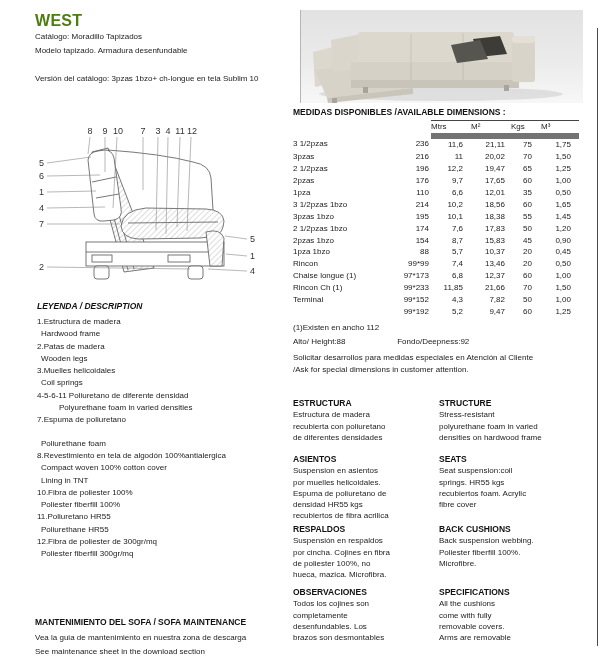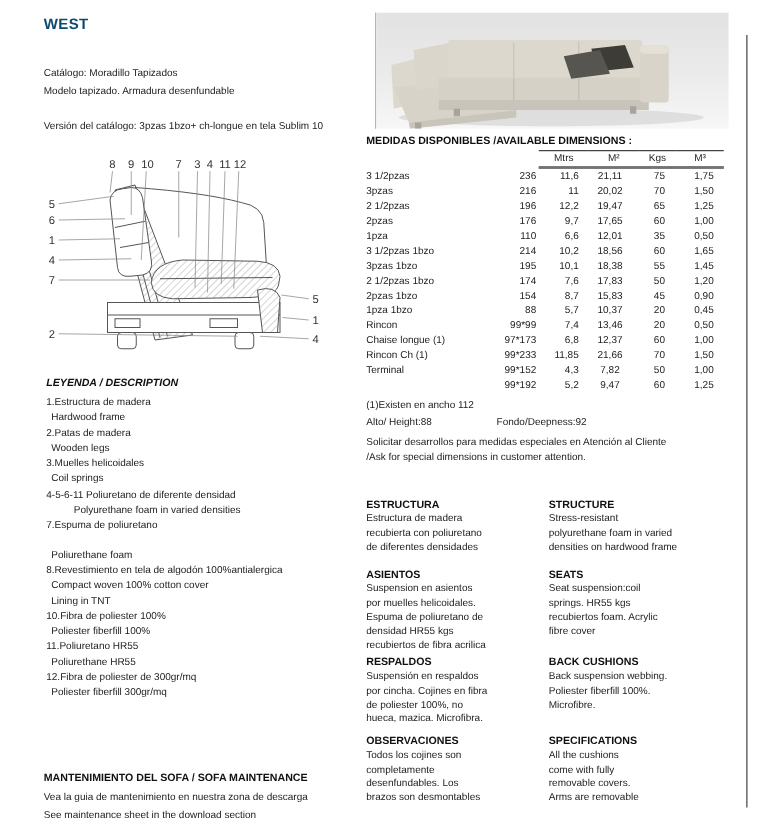--- a/index.html
+++ b/index.html
@@ -4,46 +4,46 @@
 <style>
   html,body{margin:0;padding:0;}
   body{
     width:606px;height:670px;position:relative;background:#ffffff;
     font-family:"Liberation Sans", sans-serif;color:#222;overflow:hidden;
   }
   .abs{position:absolute;}
   h1,h2,h3,p{margin:0;}
   
   .top-left{left:35px;top:12px;width:260px;}
-  .top-left h1{font-size:12px;font-weight:bold;letter-spacing:.3px;color:#0c4a6e;margin-bottom:26px;}
+  .top-left h1{font-size:16px;font-weight:bold;letter-spacing:.3px;color:#4d7c0f;margin-bottom:0;}
   .top-left p{font-size:8px;line-height:14px;}
   .top-left p.version{margin-top:14px;}
   
   .photo{left:300px;top:10px;width:282px;height:93px;border-left:1px solid #b5b5b5;}
   
   .diagram{left:28px;top:120px;width:240px;height:175px;}
   
   .legend{left:37px;top:301px;width:255px;}
   .legend h2{font-size:8.5px;font-weight:bold;color:#111;margin-bottom:5px;font-style:italic;}
   .leg-item div{font-size:8px;line-height:12.3px;white-space:nowrap;}
   .leg-item .en{padding-left:4px;}
   .leg-item:nth-child(4) .en{padding-left:22px;}
   .leg-item:nth-child(5) .en{margin-top:11px;}
   
   .dims{left:293px;top:107px;width:302px;}
   .dims h2{font-size:8.5px;font-weight:bold;color:#111;margin-bottom:3px;}
   .dims table{border-collapse:collapse;font-size:8px;table-layout:fixed;width:286px;}
   .dims thead td{padding:1px 0 2px 0;}
-  .dims thead td.hl{border-top:1px solid #444;border-bottom:2px solid #737373;text-align:center;font-size:8px;}
+  .dims thead td.hl{border-top:1px solid #444;border-bottom:6px solid #737373;font-size:8px;}
   .dims tbody td{height:11.9px;padding:0;white-space:nowrap;}
   .dims td.lbl{text-align:left;}
   .dims td.num{text-align:right;}
   .dims td.c-size{padding-right:2px;}
   .dims td.c-mtrs{padding-right:8px;text-align:right;}
-  .dims td.c-m2{padding-right:6px;text-align:center;}
+  .dims td.c-m2{padding-right:6px;}
   .dims td.c-kgs{padding-right:9px;}
   .dims td.c-m3{padding-right:8px;}
   .dims .footnote{font-size:8px;margin-top:5px;line-height:12px;}
   .dims .hd-line{font-size:8px;line-height:15px;}
   .dims .hd-line .alto{display:inline-block;width:102px;}
   .dims .note{font-size:8px;line-height:11.5px;}
   .dims .note.first{margin-top:3px;}
   
   .specs{left:293px;top:398px;width:305px;}
   .spec-row{display:flex;}

